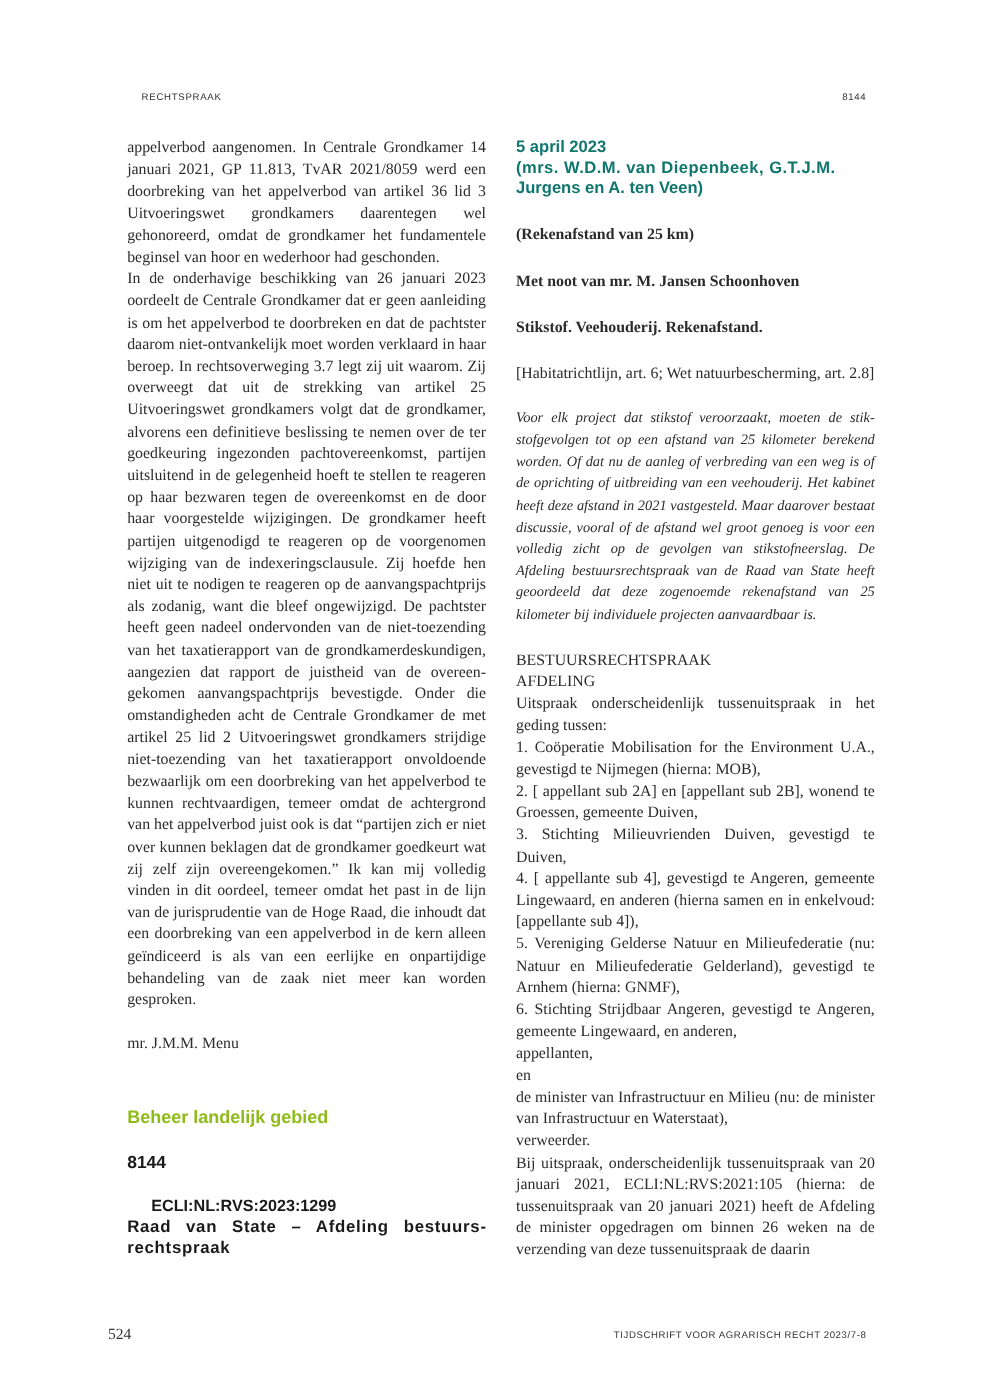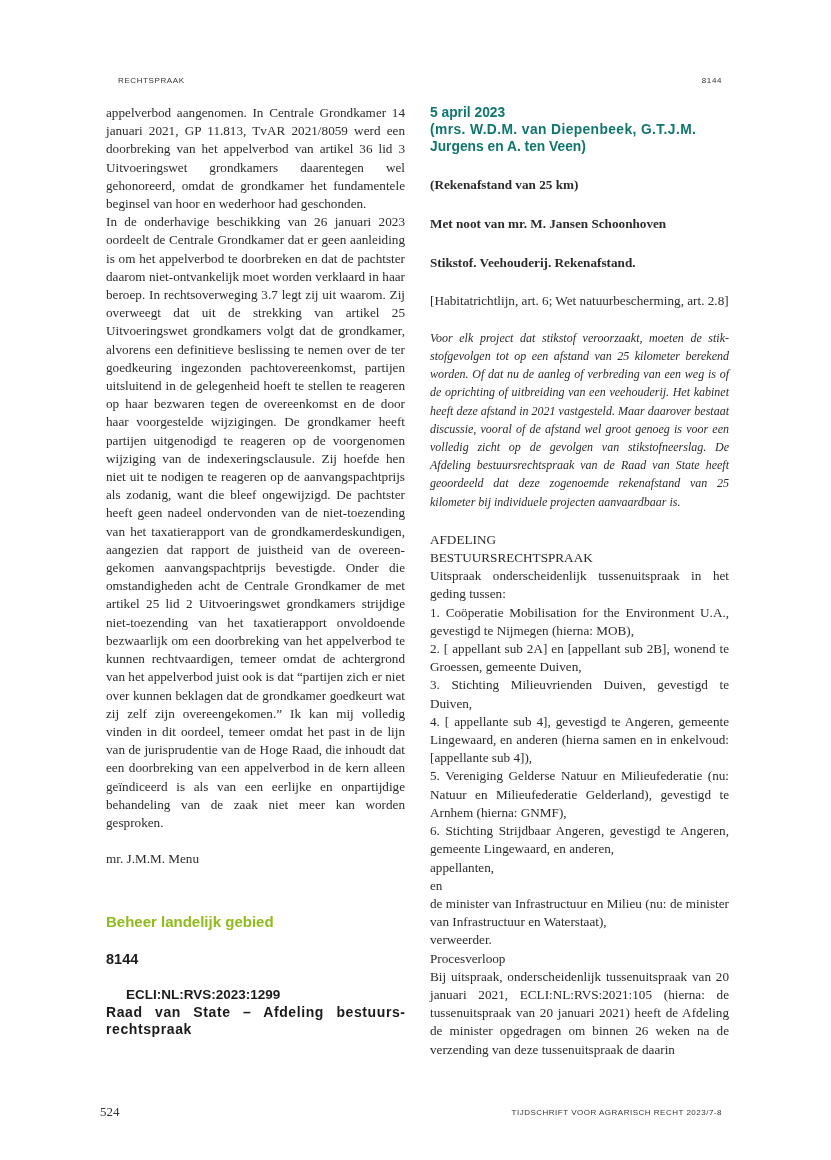--- a/index.html
+++ b/index.html
@@ -4,21 +4,21 @@
 <style>
   html, body { margin: 0; padding: 0; background: #ffffff; }
   body { width: 831px; height: 1160px; position: relative; overflow: hidden; color: #2a2a2a; }
   .running-head {
     position: absolute; top: 76px; font-family: "Liberation Sans", sans-serif;
     font-size: 8px; letter-spacing: 0.6px; color: #333;
   }
   .rh-left { left: 118px; }
   .rh-right { right: 109px; }
   .col {
-    position: absolute; top: 104px; width: 299px;
+    position: absolute; top: 114px; width: 299px;
     font-family: "Liberation Serif", serif; font-size: 13.2px; line-height: 18.2px; color: #2b2b2b;
   }
   .col-left { left: 106px; }
   .col-right { left: 430px; width: 299px; }
   .justify { text-align: justify; hyphens: manual; }
   p { margin: 0; }
   .sig { margin-top: 18px; }
   .sans-green {
     font-family: "Liberation Sans", sans-serif; font-weight: bold; color: #8fbc1a;
     font-size: 15px; line-height: 20px; margin-top: 44px;
@@ -33,21 +33,21 @@
   .right-head { font-family: "Liberation Sans", sans-serif; font-weight: bold; font-size: 13.8px; line-height: 17px; color: #0f766e; }
   .right-head .line2 { letter-spacing: 0.4px; }
   .serif-bold { font-family: "Liberation Serif", serif; font-weight: bold; font-size: 13.2px; color: #2b2b2b; }
   .mt20 { margin-top: 21px; }
   .articles { margin-top: 19px; }
   .summary { margin-top: 19px; font-style: italic; font-size: 12px; line-height: 18.2px; }
   .afdeling { margin-top: 20px; }
   .footer {
     position: absolute; top: 1107px; font-size: 10px; color: #333;
   }
-  .foot-page { left: 100px; font-family: "Liberation Serif", serif; font-size: 13px; top: 1104px; }
+  .foot-page { left: 90px; font-family: "Liberation Serif", serif; font-size: 13px; top: 1104px; }
   .foot-journal { right: 109px; font-family: "Liberation Sans", sans-serif; font-size: 8px; letter-spacing: 0.5px; top: 1108px; }
 </style>
 </head>
 <body>
 
 <div class="running-head rh-left">RECHTSPRAAK</div>
 <div class="running-head rh-right">8144</div>
 
 <div class="col col-left">
   <p class="justify">appelverbod aangenomen. In Centrale Grondkamer 14 januari 2021, GP 11.813, TvAR 2021/8059 werd een doorbreking van het appelverbod van artikel 36 lid 3 Uitvoeringswet grondkamers daarentegen wel gehonoreerd, omdat de grondkamer het fundamentele beginsel van hoor en wederhoor had geschonden.</p>
@@ -64,32 +64,31 @@
     <div>5 april 2023</div>
     <div class="line2">(mrs. W.D.M. van Diepenbeek, G.T.J.M.</div>
     <div>Jurgens en A. ten Veen)</div>
   </div>
   <p class="serif-bold mt20">(Rekenafstand van 25 km)</p>
   <p class="serif-bold mt20">Met noot van mr. M. Jansen Schoonhoven</p>
   <p class="serif-bold mt20">Stikstof. Veehouderij. Rekenafstand.</p>
   <p class="articles">[Habitatrichtlijn, art. 6; Wet natuurbescherming, art. 2.8]</p>
   <p class="summary justify">Voor elk project dat stikstof veroorzaakt, moeten de stik­stofgevolgen tot op een afstand van 25 kilometer berekend worden. Of dat nu de aanleg of verbreding van een weg is of de oprichting of uitbreiding van een veehouderij. Het kabinet heeft deze afstand in 2021 vastgesteld. Maar daarover bestaat discussie, vooral of de afstand wel groot genoeg is voor een volledig zicht op de gevolgen van stikstofneerslag. De Afdeling bestuursrechtspraak van de Raad van State heeft geoordeeld dat deze zogenoemde rekenafstand van 25 kilometer bij individuele projecten aanvaardbaar is.</p>
   <div class="afdeling">
+    <p>BESTUURSRECHTSPRAAK</p>
     <p>AFDELING</p>
-    <p>BESTUURSRECHTSPRAAK</p>
     <p class="justify">Uitspraak onderscheidenlijk tussenuitspraak in het geding tussen:</p>
     <p class="justify">1. Coöperatie Mobilisation for the Environment U.A., gevestigd te Nijmegen (hierna: MOB),</p>
     <p class="justify">2. [ appellant sub 2A] en [appellant sub 2B], wonend te Groessen, gemeente Duiven,</p>
     <p class="justify">3. Stichting Milieuvrienden Duiven, gevestigd te Duiven,</p>
     <p class="justify">4. [ appellante sub 4], gevestigd te Angeren, gemeente Lingewaard, en anderen (hierna samen en in enkel­voud: [appellante sub 4]),</p>
     <p class="justify">5. Vereniging Gelderse Natuur en Milieufederatie (nu: Natuur en Milieufederatie Gelderland), gevestigd te Arnhem (hierna: GNMF),</p>
     <p class="justify">6. Stichting Strijdbaar Angeren, gevestigd te Angeren, gemeente Lingewaard, en anderen,</p>
     <p>appellanten,</p>
     <p>en</p>
     <p class="justify">de minister van Infrastructuur en Milieu (nu: de minister van Infrastructuur en Waterstaat),</p>
     <p>verweerder.</p>
-    <p>Procesverloop</p>
     <p class="justify">Bij uitspraak, onderscheidenlijk tussenuitspraak van 20 januari 2021, ECLI:NL:RVS:2021:105 (hierna: de tussenuitspraak van 20 januari 2021) heeft de Afde­ling de minister opgedragen om binnen 26 weken na de verzending van deze tussenuitspraak de daarin</p>
   </div>
 </div>
 
 <div class="footer foot-page">524</div>
 <div class="footer foot-journal">TIJDSCHRIFT VOOR AGRARISCH RECHT 2023/7-8</div>
 
 </body></html>

